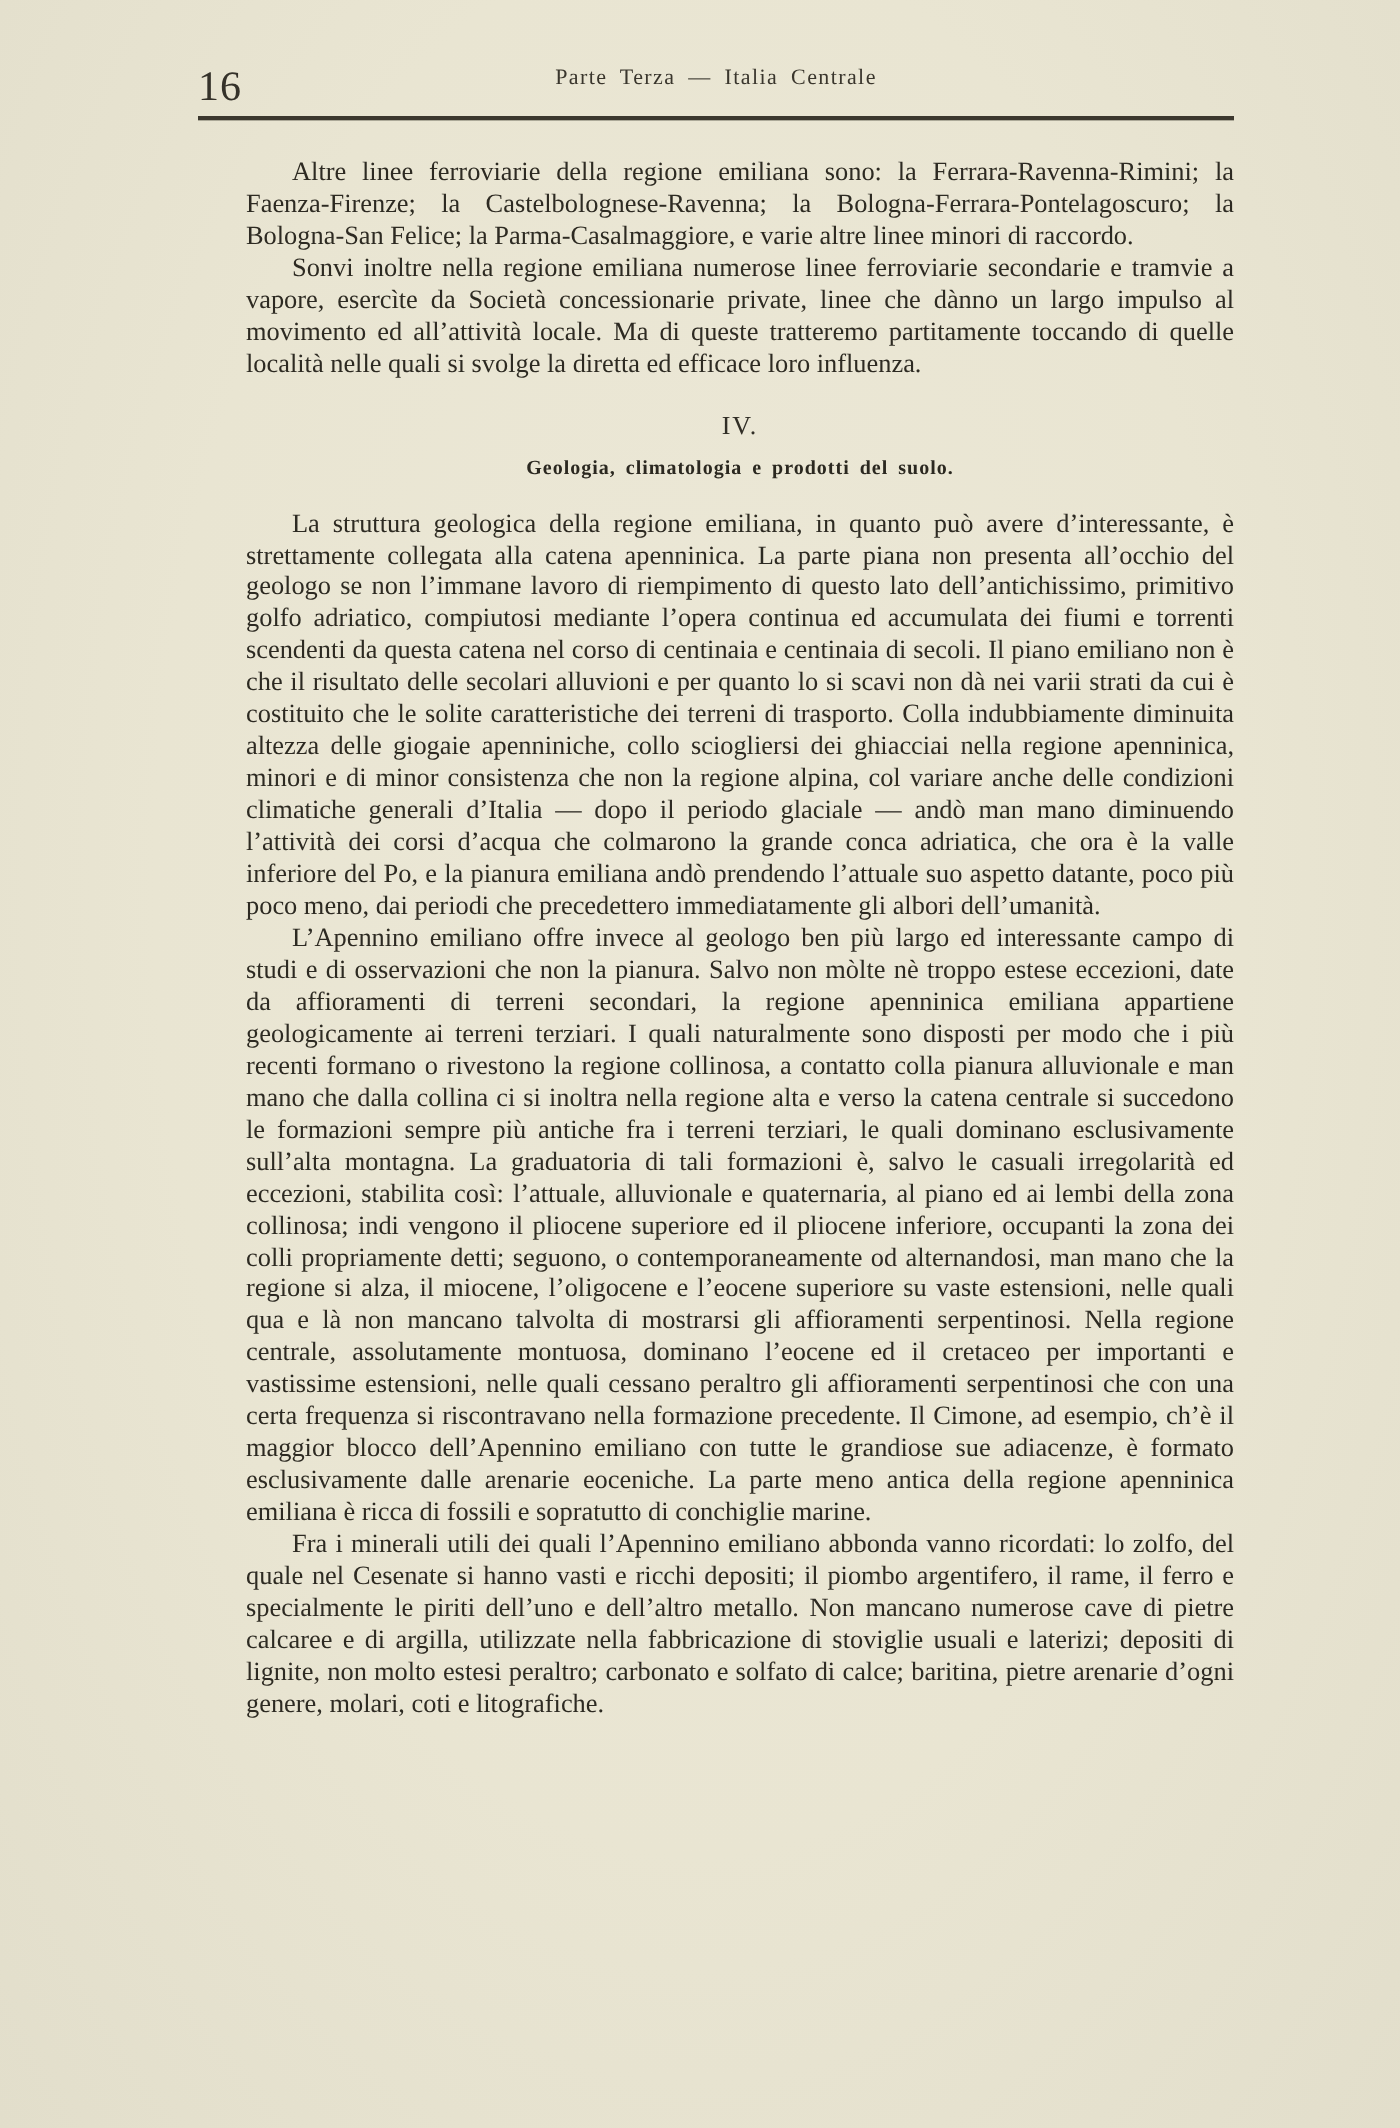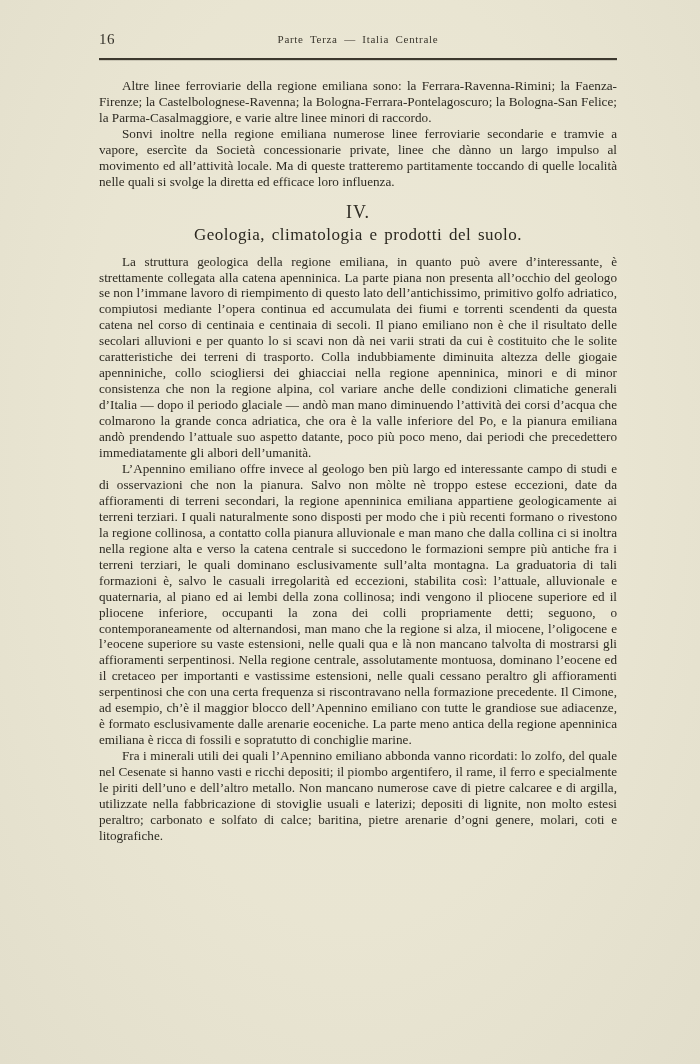--- a/index.html
+++ b/index.html
@@ -22,21 +22,21 @@
     color: #2e2b23;
   }
   .running-head {
     position: relative;
     height: 21px;
   }
   .pagenum {
     position: absolute;
     left: 0;
     top: 0;
-    font-size: 15px;
+    font-size: 21px;
     letter-spacing: 0.5px;
     color: #35322a;
   }
   .running-title {
     position: absolute;
     left: 0;
     right: 0;
     top: 2px;
     text-align: center;
     font-size: 11px;
@@ -49,38 +49,39 @@
     background: #3c382e;
     margin-top: 6px;
     box-shadow: 0 0.5px 0 rgba(60,56,46,0.35);
   }
   .body-text {
     margin-top: 18px;
     font-size: 13.2px;
     line-height: 15.95px;
     text-align: justify;
     color: #2d2a22;
+    margin-left: 24px;
   }
   .body-text p {
     margin: 0;
     text-indent: 23px;
   }
   .section-head {
     margin: 15px 0 11px 0;
     text-align: center;
   }
   .section-number {
-    font-size: 18px;
+    font-size: 13px;
     letter-spacing: 1px;
     color: #312e26;
   }
   .section-title {
     margin: 6px 0 0 0;
-    font-size: 17px;
-    font-weight: normal;
+    font-size: 10px;
+    font-weight: bold;
     letter-spacing: 0.5px;
     word-spacing: 2px;
     color: #2b2820;
   }
 </style>
 </head>
 <body>
 
 <div class="scan">
 

